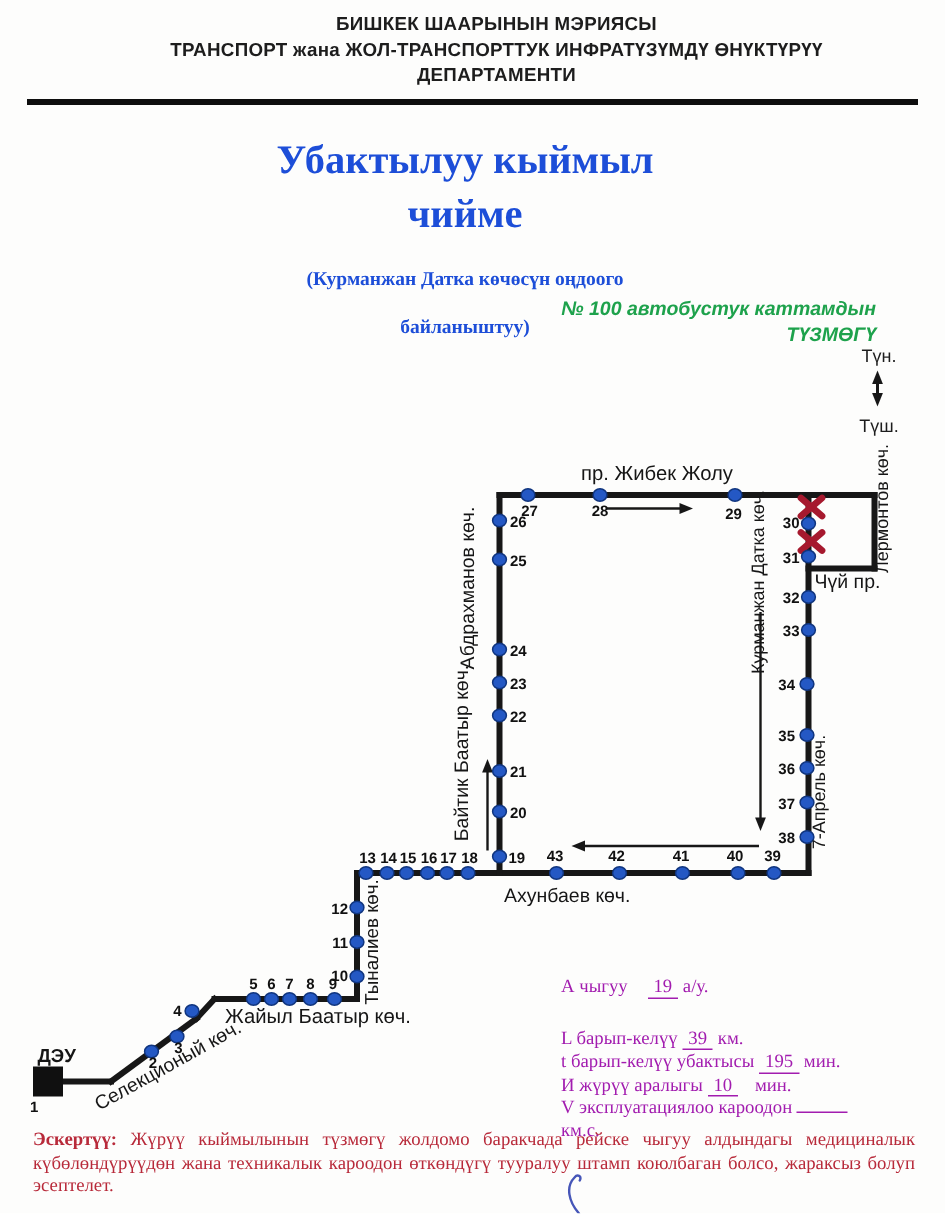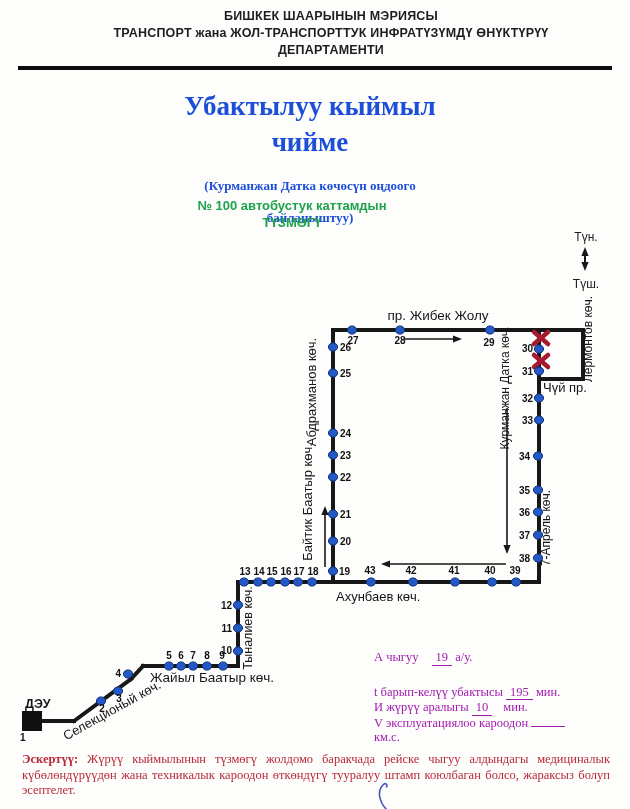--- a/index.html
+++ b/index.html
@@ -6,22 +6,22 @@
   .page{position:relative;width:630px;height:809px;background:#fdfdfc;overflow:hidden;
         font-family:"Liberation Sans",sans-serif;}
   .abs{position:absolute;}
   .header{top:8px;left:16px;width:630px;text-align:center;font-weight:bold;font-size:12.5px;
           line-height:17px;color:#1d1d1d;letter-spacing:.2px;}
   .rule{top:66px;left:18px;width:594px;height:4px;background:#0e0e0e;}
   .title{top:88px;left:0;width:620px;text-align:center;color:#1d4ed8;
          font-family:"Liberation Serif",serif;font-weight:bold;}
   .title .big{font-size:27px;line-height:36px;}
   .title .small{font-size:13px;line-height:15px;margin-top:18px;}
-  .subtitle{top:198px;left:0;width:584px;text-align:center;color:#1ea24c;
-            font-weight:bold;font-size:13px;line-height:16.5px;}
+  .subtitle{top:198px;left:0;width:584px;text-align:right;color:#1ea24c;
+            font-weight:bold;font-size:13px;line-height:16.5px;font-style:italic;}
   .stats{top:650px;left:374px;color:#a21caf;font-family:"Liberation Serif",serif;
          font-size:12.5px;line-height:14.5px;}
   .stat-row{white-space:nowrap;}
   .stat-row.first{margin-bottom:19px;}
   .stat-val{border-bottom:1px solid currentColor;padding:0 4px;display:inline-block;
             min-width:10px;text-align:center;}
   .stat-val.blank{min-width:26px;}
   .note{top:752px;left:22px;width:588px;color:#b82a3a;font-family:"Liberation Serif",serif;
         font-size:12.5px;line-height:15.5px;text-align:justify;}
   .note b{font-weight:bold;}
@@ -182,20 +182,25 @@
       <text x="25" y="708" text-anchor="start" font-size="12.5" fill="#161616" font-weight="bold" transform="">ДЭУ</text>
     </svg>
 
   <div class="abs stats">
     <div class="stat-row first">
       <span>А чыгуу</span>
       <span class="stat-val" style="margin-left:10px">19</span>
       <span>а/у.</span>
     </div>
     <div class="stat-row">
+      <span>L барып-келүү</span>
+      <span class="stat-val">39</span>
+      <span>км.</span>
+    </div>
+    <div class="stat-row">
       <span>t барып-келүү убактысы</span>
       <span class="stat-val">195</span>
       <span>мин.</span>
     </div>
     <div class="stat-row">
       <span>И жүрүү аралыгы</span>
       <span class="stat-val">10</span>
       <span style="margin-left:8px">мин.</span>
     </div>
     <div class="stat-row">

